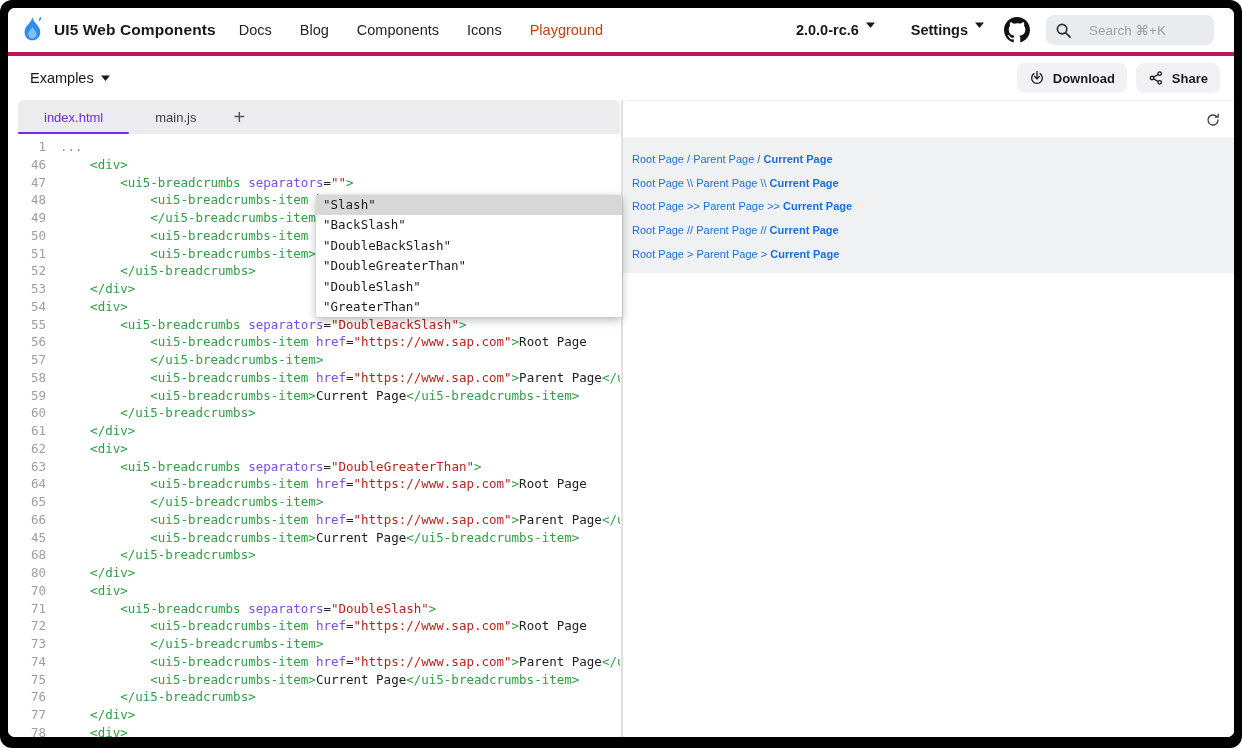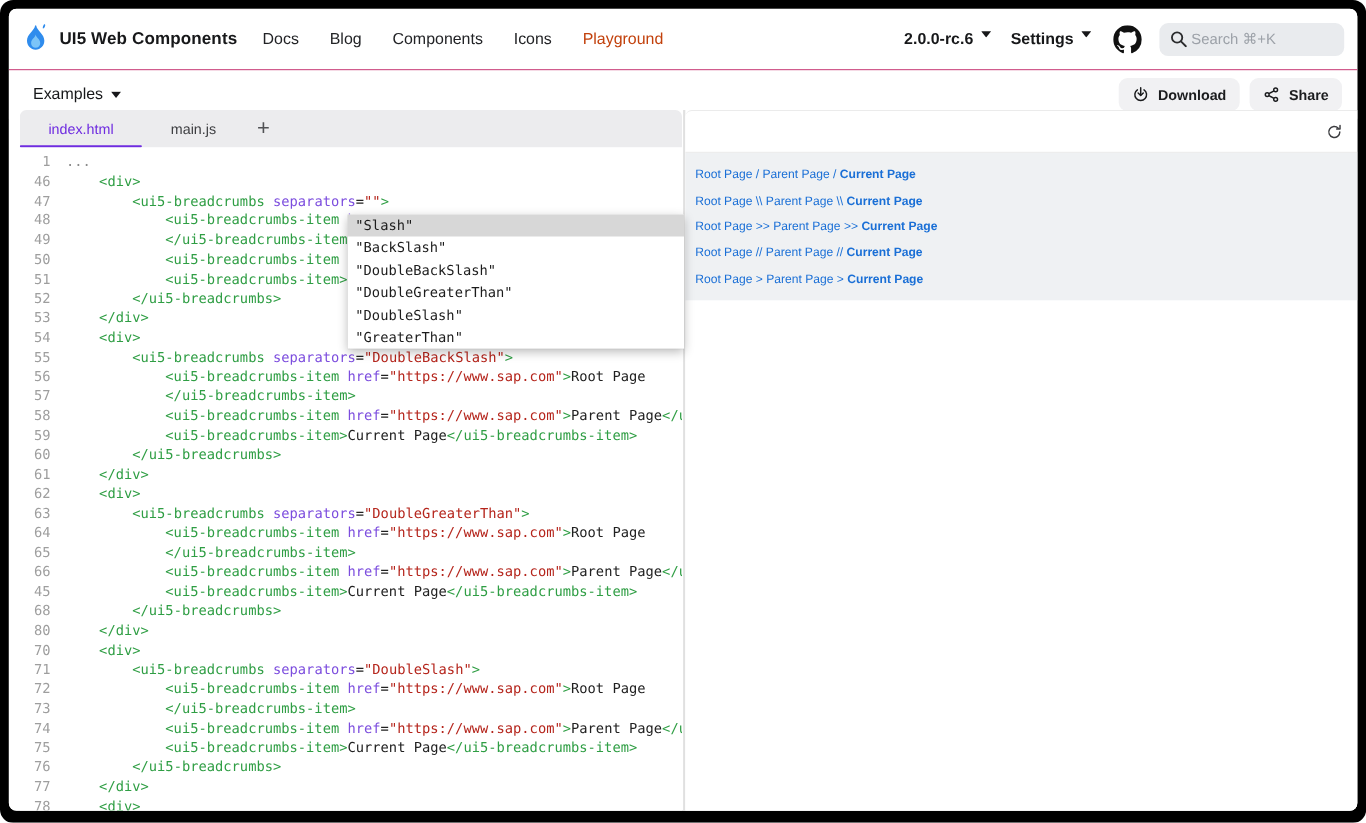--- a/index.html
+++ b/index.html
@@ -2,31 +2,31 @@
 <html><head>
 <meta charset="utf-8">
 <style>
   * { margin:0; padding:0; box-sizing:border-box; }
   html,body { width:1242px; height:748px; background:#fff; }
   body { font-family:"Liberation Sans", sans-serif; }
   .screen { position:relative; width:1242px; height:748px; background:#000; border-radius:12px; overflow:hidden; }
   .frame { position:absolute; left:8px; top:8px; right:8px; bottom:11px; background:#fff; border-radius:7px; overflow:hidden; }
 
   
-  .navbar { height:56px; display:flex; align-items:center; padding:0 12px 0 12px; border-bottom:1px solid #be185d; background:#fff; }
+  .navbar { height:48px; display:flex; align-items:center; padding:0 20px 0 12px; border-bottom:4px solid #be185d; background:#fff; }
   .brand-wrap { display:flex; align-items:center; gap:9px; cursor:pointer; }
   .brand { font-size:15.5px; font-weight:bold; color:#17181a; letter-spacing:.1px; }
   .main-nav { display:flex; align-items:center; gap:28px; margin-left:23px; list-style:none; }
   .main-nav li { font-size:14.5px; color:#222326; cursor:pointer; }
   .main-nav li.active { color:#c2410c; }
   .nav-spacer { flex:1; }
   .menu-link { display:flex; gap:7px; font-size:14.5px; color:#17181a; font-weight:600; cursor:pointer; }
-  .menu-link + .menu-link { margin-left:18px; }
+  .menu-link + .menu-link { margin-left:36px; }
   .gh { margin-left:20px; cursor:pointer; display:flex; align-items:center; }
-  .search-pill { margin-left:16px; width:168px; height:30px; background:#e9ebee; border-radius:8px; display:flex; align-items:center; padding:0 10px; gap:4px; }
+  .search-pill { margin-left:16px; width:168px; height:30px; background:#e9ebee; border-radius:8px; display:flex; align-items:center; padding:0 10px; gap:18px; }
   .search-pill input { border:none; outline:none; background:transparent; width:118px; font-size:13.5px; color:#333; font-family:"Liberation Sans",sans-serif; }
   .search-pill input::placeholder { color:#9ca1a8; }
 
   
   .examples-bar { height:44px; display:flex; align-items:center; padding:0 14px 0 22px; background:#fff; }
   .examples-link { display:flex; align-items:center; gap:7px; font-size:14.5px; color:#17181a; cursor:pointer; }
   .bar-spacer { flex:1; }
   .gbtn { height:30px; display:flex; align-items:center; gap:8px; padding:0 12px; background:#f1f1f3; border:none; border-radius:8px; font-size:13px; font-weight:bold; color:#1b1c1e; cursor:pointer; font-family:"Liberation Sans",sans-serif; }
   .gbtn + .gbtn { margin-left:9px; }
 

